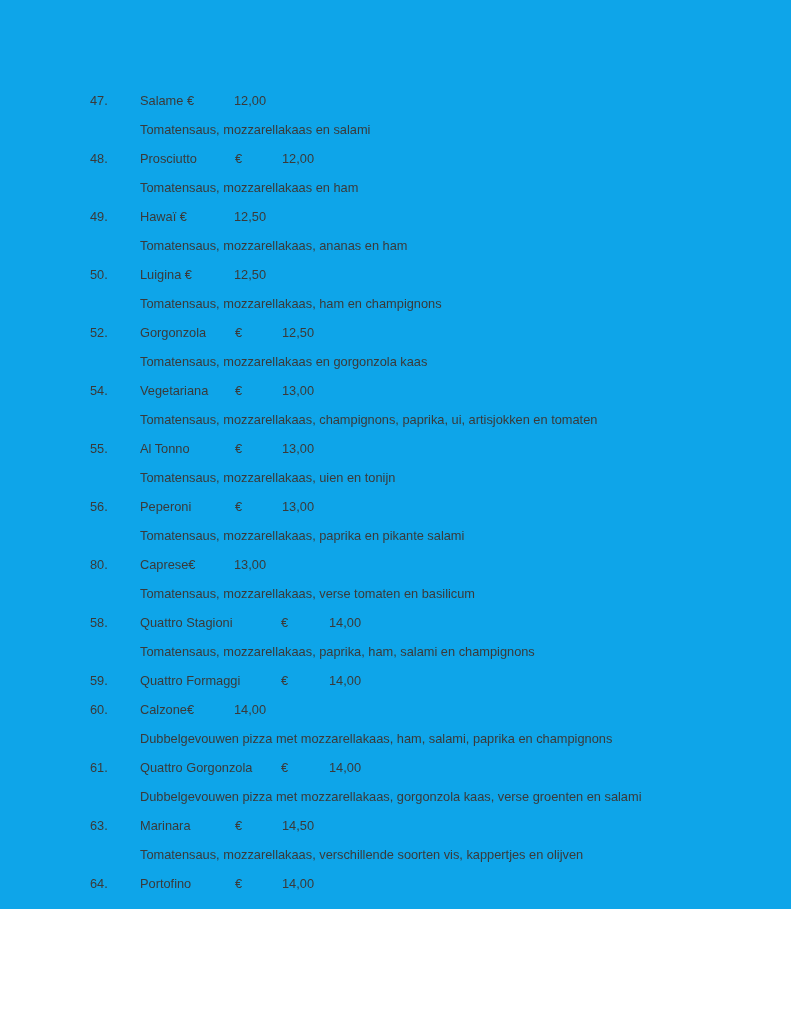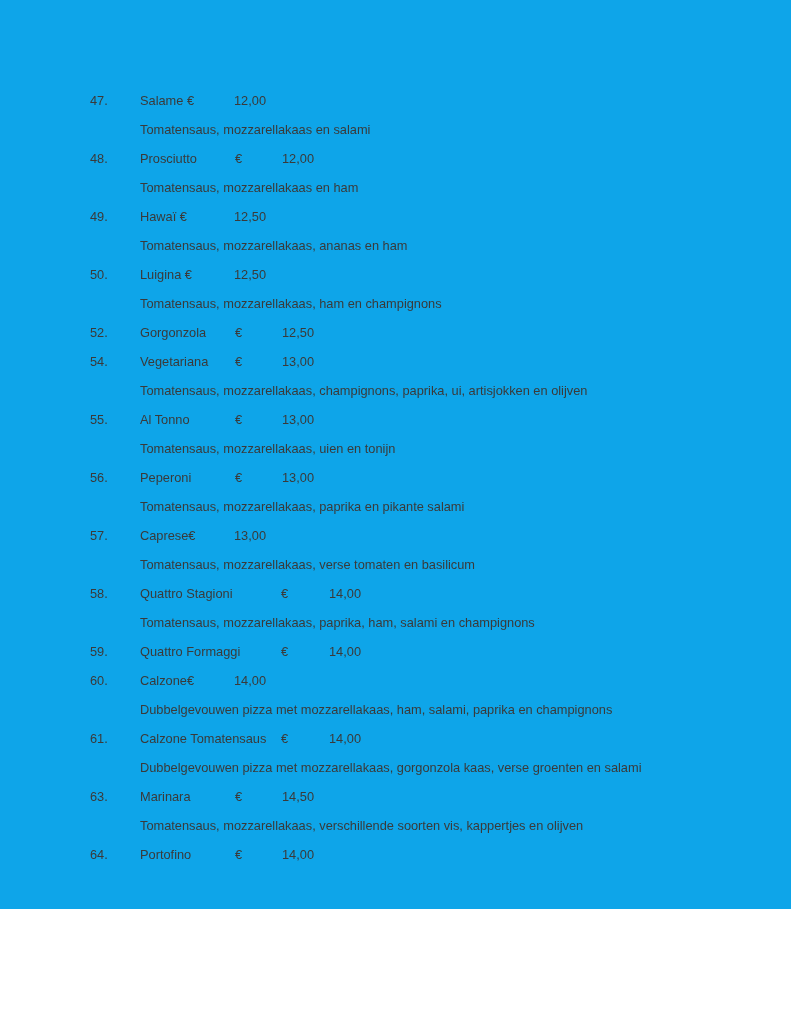--- a/index.html
+++ b/index.html
@@ -139,30 +139,33 @@
           <span class="desc-text">Tomatensaus, mozzarellakaas, ham en champignons</span>
         </div>
       </div>
       <div class="menu-entry">
         <div class="item-row stop-b">
           <span class="item-num">52.</span>
           <span class="item-name">Gorgonzola</span>
           <span class="item-cur">€</span>
           <span class="item-price">12,50</span>
         </div>
+        <div class="desc-row">
+          <span class="desc-text">Tomatensaus, mozzarellakaas en gorgonzola kaas</span>
+        </div>
       </div>
       <div class="menu-entry">
         <div class="item-row stop-b">
           <span class="item-num">54.</span>
           <span class="item-name">Vegetariana</span>
           <span class="item-cur">€</span>
           <span class="item-price">13,00</span>
         </div>
         <div class="desc-row">
-          <span class="desc-text">Tomatensaus, mozzarellakaas, champignons, paprika, ui, artisjokken en olijven</span>
+          <span class="desc-text">Tomatensaus, mozzarellakaas, champignons, paprika, ui, artisjokken en tomaten</span>
         </div>
       </div>
       <div class="menu-entry">
         <div class="item-row stop-b">
           <span class="item-num">55.</span>
           <span class="item-name">Al Tonno</span>
           <span class="item-cur">€</span>
           <span class="item-price">13,00</span>
         </div>
         <div class="desc-row">
@@ -175,21 +178,21 @@
           <span class="item-name">Peperoni</span>
           <span class="item-cur">€</span>
           <span class="item-price">13,00</span>
         </div>
         <div class="desc-row">
           <span class="desc-text">Tomatensaus, mozzarellakaas, paprika en pikante salami</span>
         </div>
       </div>
       <div class="menu-entry">
         <div class="item-row stop-a">
-          <span class="item-num">57.</span>
+          <span class="item-num">80.</span>
           <span class="item-name">Caprese€</span>
           <span class="item-price">13,00</span>
         </div>
         <div class="desc-row">
           <span class="desc-text">Tomatensaus, mozzarellakaas, verse tomaten en basilicum</span>
         </div>
       </div>
       <div class="menu-entry">
         <div class="item-row stop-c">
           <span class="item-num">58.</span>
@@ -215,21 +218,21 @@
           <span class="item-name">Calzone€</span>
           <span class="item-price">14,00</span>
         </div>
         <div class="desc-row">
           <span class="desc-text">Dubbelgevouwen pizza met mozzarellakaas, ham, salami, paprika en champignons</span>
         </div>
       </div>
       <div class="menu-entry">
         <div class="item-row stop-c">
           <span class="item-num">61.</span>
-          <span class="item-name">Calzone Tomatensaus</span>
+          <span class="item-name">Quattro Gorgonzola</span>
           <span class="item-cur">€</span>
           <span class="item-price">14,00</span>
         </div>
         <div class="desc-row">
           <span class="desc-text">Dubbelgevouwen pizza met mozzarellakaas, gorgonzola kaas, verse groenten en salami</span>
         </div>
       </div>
       <div class="menu-entry">
         <div class="item-row stop-b">
           <span class="item-num">63.</span>

